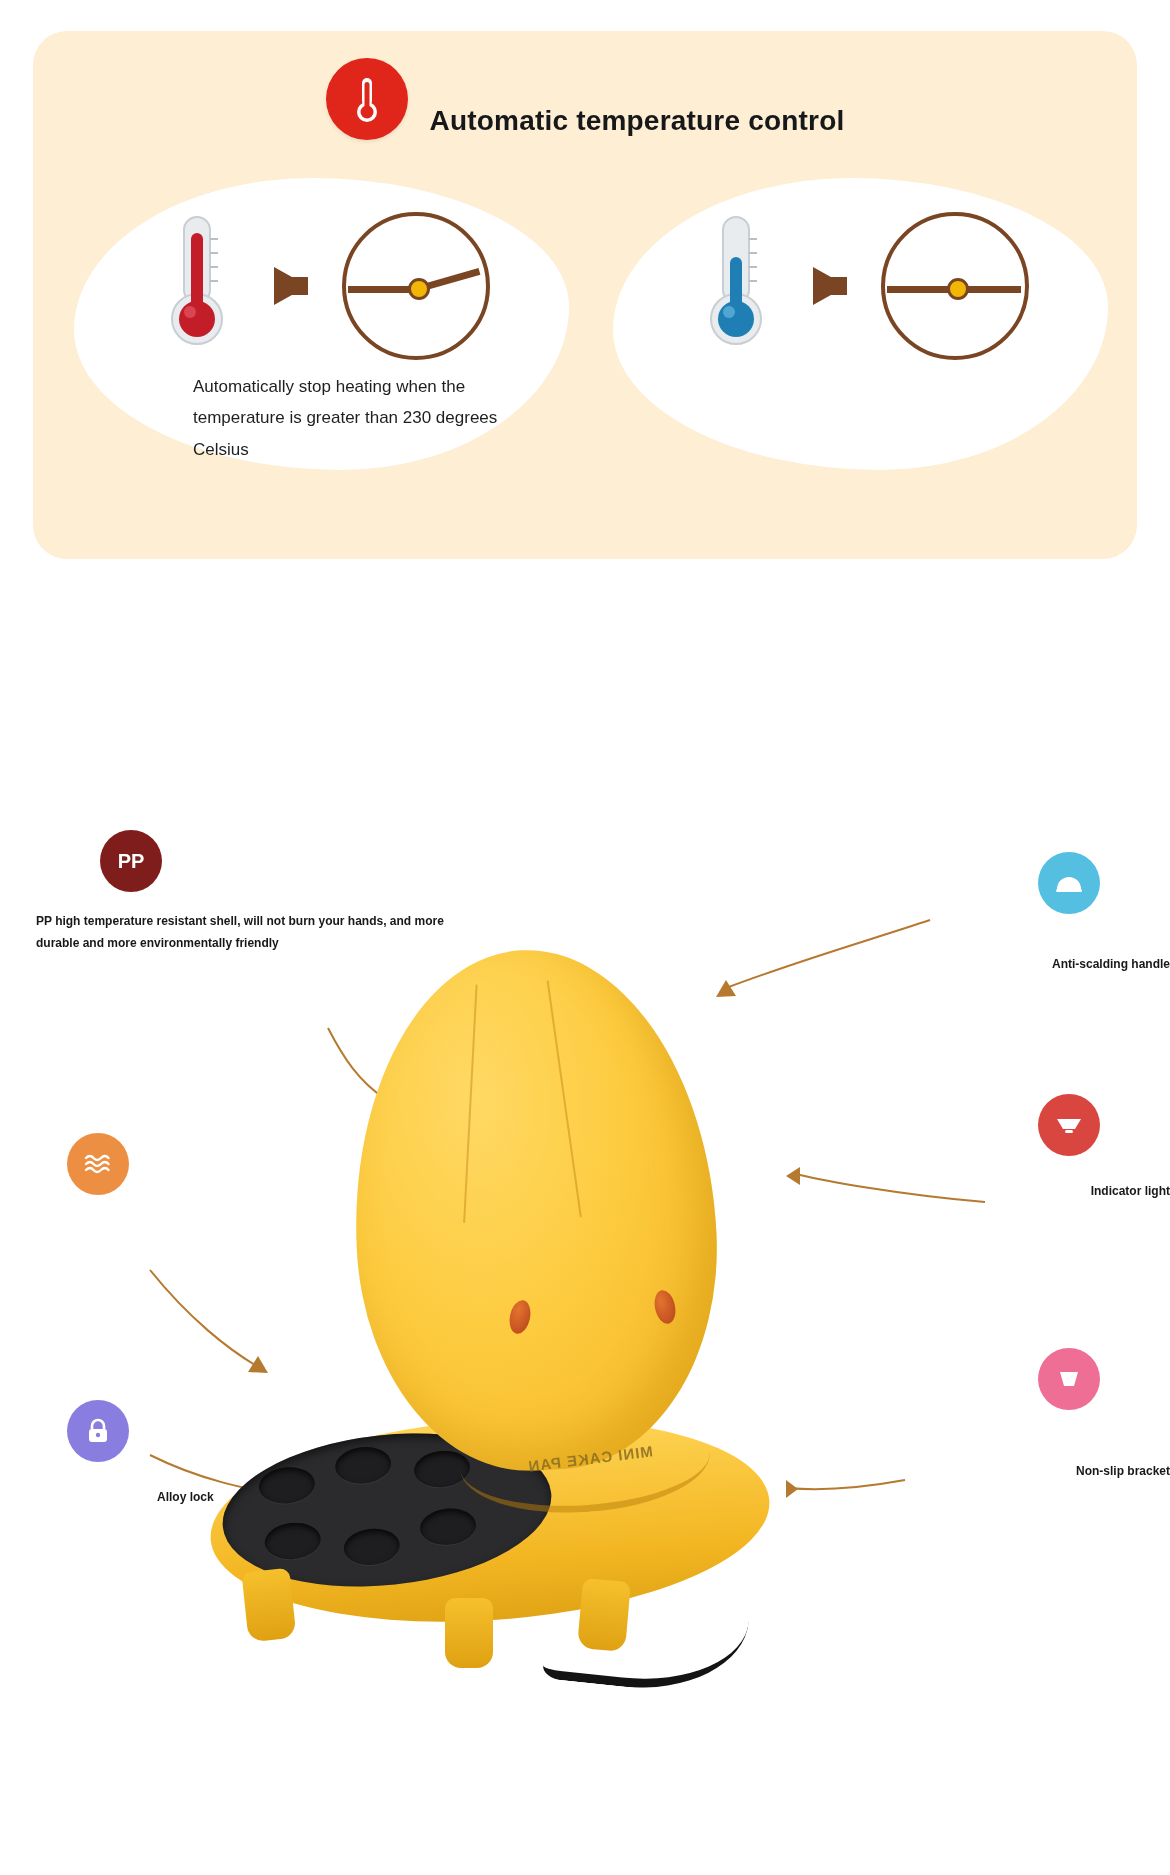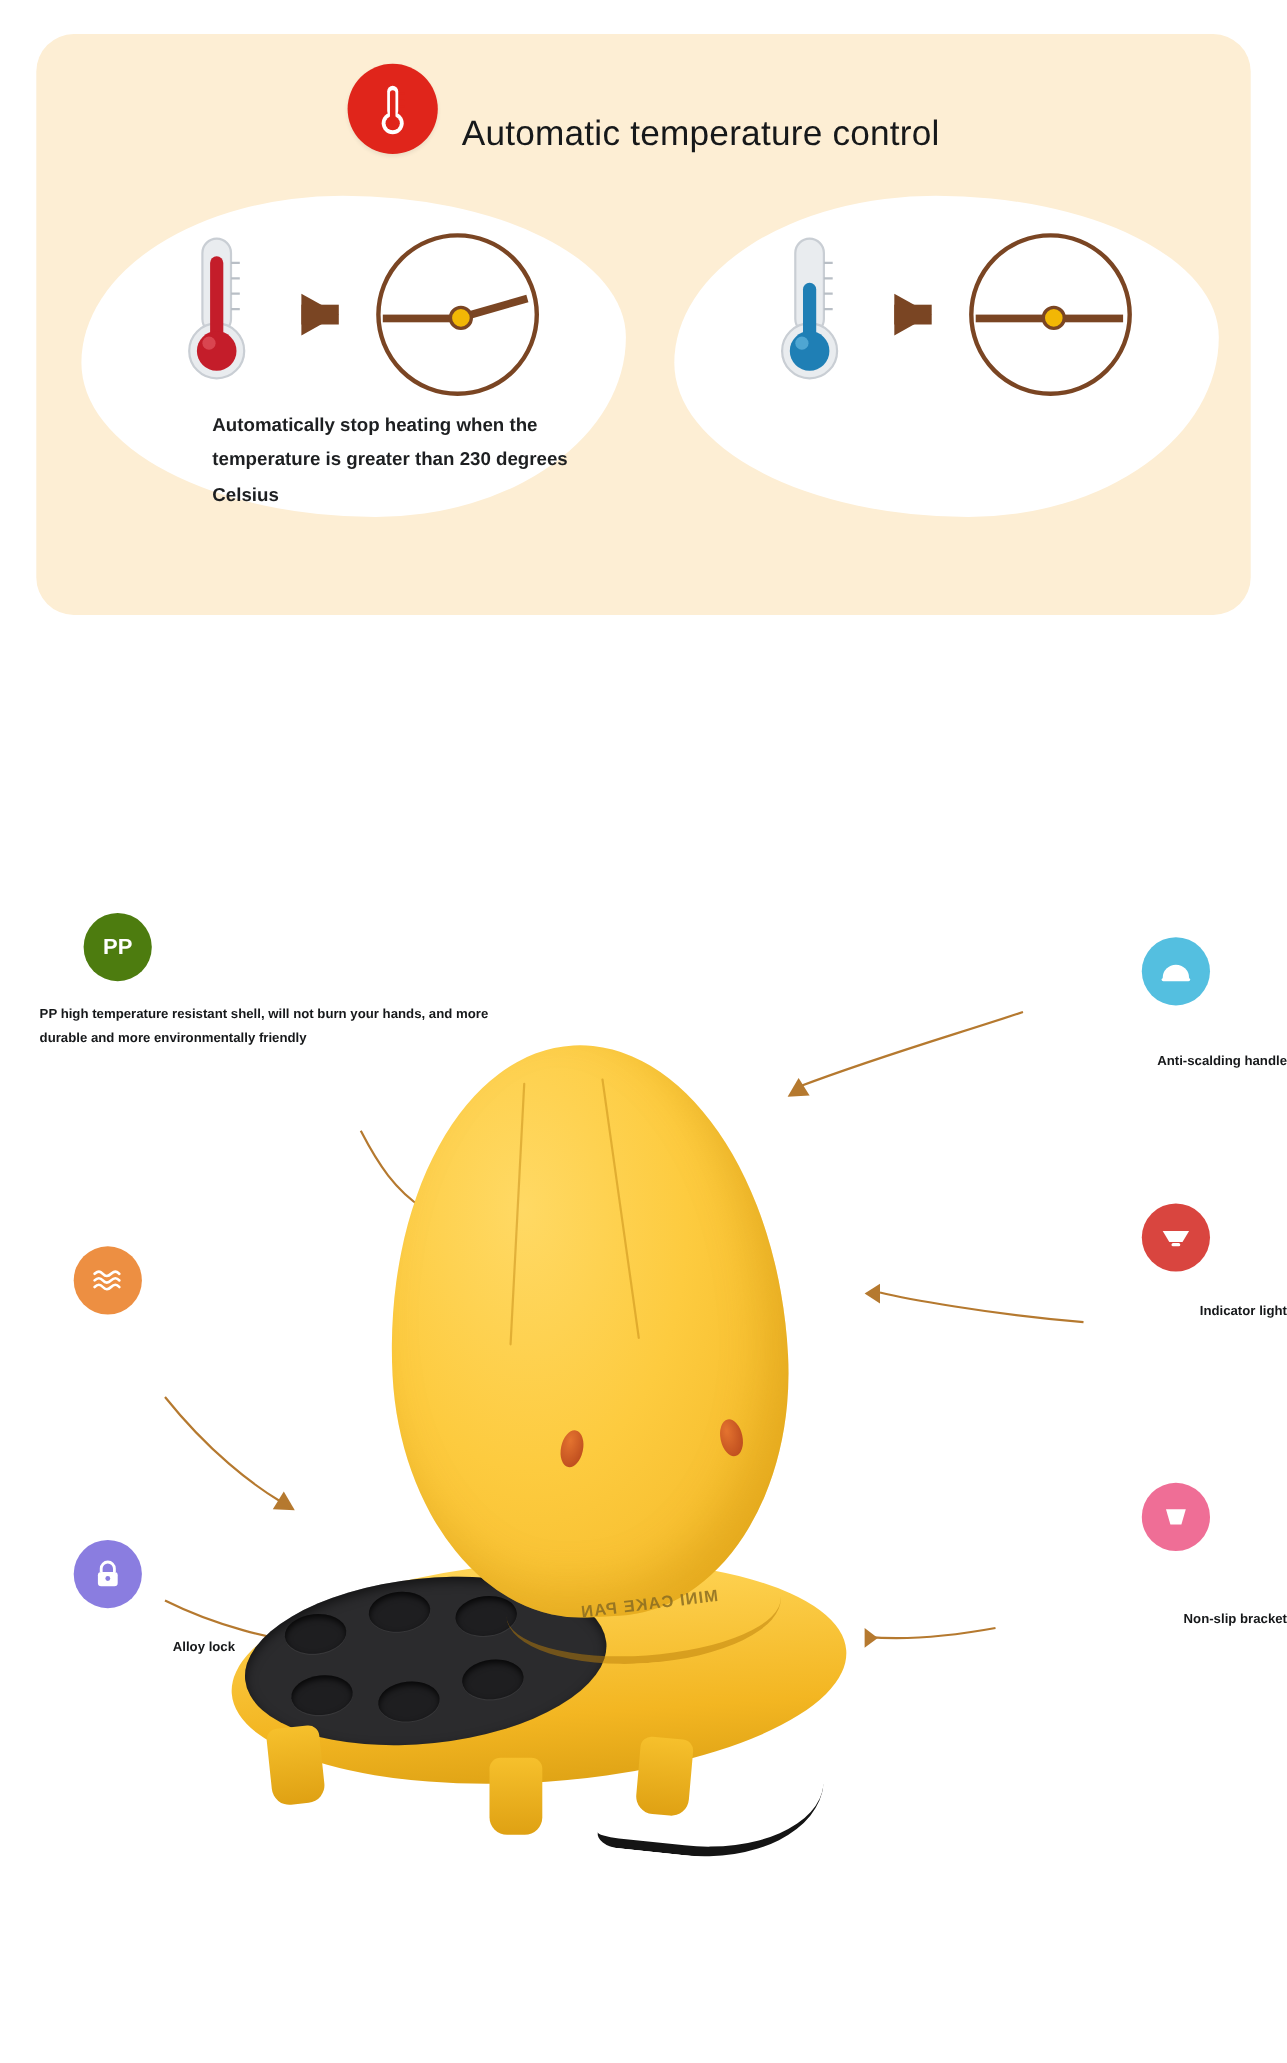--- a/index.html
+++ b/index.html
@@ -40,22 +40,22 @@
     height: 82px;
     border-radius: 50%;
     background: #e0251b;
     display: flex;
     align-items: center;
     justify-content: center;
     box-shadow: 0 2px 4px rgba(0,0,0,0.08);
   }
   .temp-badge svg { display: block; }
   .temp-title {
-    font-size: 32px;
-    font-weight: normal;
+    font-size: 28px;
+    font-weight: bold;
     color: #16181a;
     letter-spacing: 0.2px;
     margin-top: 44px;
   }
 
   .blob {
     position: absolute;
     background: #ffffff;
     border-radius: 48% 52% 46% 54% / 52% 44% 56% 48%;
   }
@@ -118,21 +118,21 @@
     border-radius: 50%;
     z-index: 2;
   }
 
   .caption {
     position: absolute;
     font-size: 17px;
     color: #1d1f21;
     line-height: 1.85;
   }
-  .caption.left  { left: 160px; top: 340px; width: 330px; text-align: left; font-weight: bold; }
+  .caption.left  { left: 160px; top: 340px; width: 330px; text-align: left; }
   .caption.right { left: 565px; top: 350px; width: 420px; text-align: center; }
 
   .temp-footnote {
     position: absolute;
     left: 0;
     top: 473px;
     width: 100%;
     text-align: center;
     font-size: 18px;
     font-weight: bold;
@@ -399,21 +399,21 @@
       <span class="lid-seam"></span>
       <span class="lid-seam b"></span>
     </div>
     <div class="eye l"></div>
     <div class="eye r"></div>
     <div class="smile"></div>
     <div class="brand-strip">MINI CAKE PAN</div>
     <div class="cord"></div>
   </div>
 
-  <div class="bullet" style="left:76px; top:40px; background:#4d7c0f;">
+  <div class="bullet" style="left:100px; top:40px; background:#7f1d1d;">
     <span>PP</span>
   </div>
   <div class="feature-label" style="left:36px; top:120px; width:420px;">PP high temperature resistant shell, will not burn your hands, and more durable and more environmentally friendly</div>
 
   <div class="bullet" style="left:1038px; top:62px; background:#54bfe0;">
     <svg width="30" height="22" viewBox="0 0 30 22" aria-hidden="true">
       <path d="M3 17 A12 12 0 0 1 27 17 Z" fill="#ffffff"></path>
       <rect x="2" y="17" width="26" height="3" rx="1.5" fill="#ffffff"></rect>
     </svg>
   </div>

